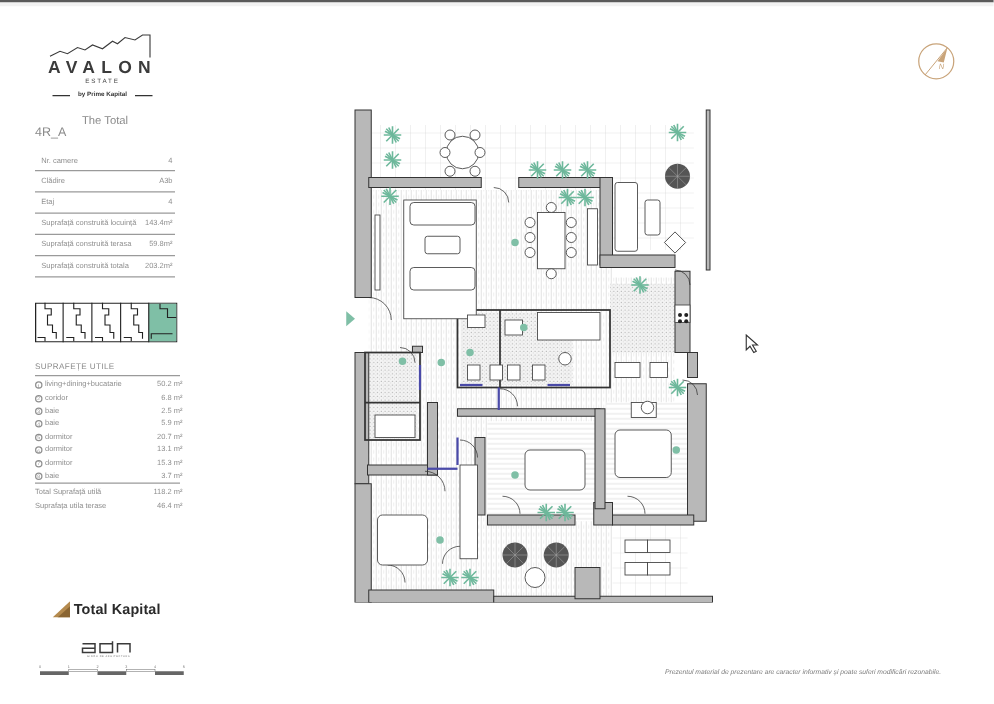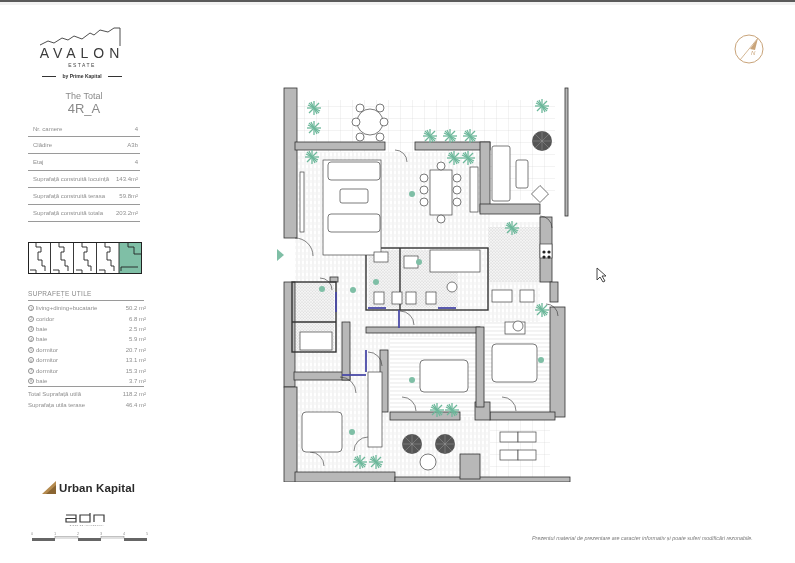--- a/index.html
+++ b/index.html
@@ -1,26 +1,26 @@
 <!DOCTYPE html>
 <html><head>
 <meta charset="utf-8">
 <style>
   html,body{margin:0;padding:0;}
   body{width:795px;height:563px;background:#fff;position:relative;overflow:hidden;font-family:"Liberation Sans",sans-serif;color:#8a8a8a;}
   .topbar{position:absolute;left:0;top:0;width:795px;height:2px;background:#5a5a5a;}
   .topbar2{position:absolute;left:0;top:2px;width:795px;height:3px;background:#f2f2f2;}
   .logo{position:absolute;left:38px;top:27px;width:88px;height:58px;}
   .logo svg{display:block;}
-  .brand{position:absolute;left:38px;top:45px;width:88px;text-align:center;font-size:14px;letter-spacing:5px;color:#3b3b3b;font-weight:normal;}
+  .brand{position:absolute;left:38px;top:45px;width:88px;text-align:center;font-size:14px;letter-spacing:5px;color:#3b3b3b;font-weight:bold;}
   .brand-sub{position:absolute;left:38px;top:62px;width:88px;text-align:center;font-size:5px;letter-spacing:1.5px;color:#444;}
   .by{position:absolute;left:38px;top:73px;width:88px;text-align:center;font-size:5px;color:#333;font-weight:bold;}
   .by-line{position:absolute;top:76px;height:1px;width:14px;background:#333;}
   .proj-name{position:absolute;left:28px;top:91px;width:112px;text-align:center;font-size:9px;color:#8a8a8a;}
-  .proj-type{position:absolute;left:28px;top:101px;width:112px;text-align:center;font-size:13px;color:#8a8a8a;}
+  .proj-type{position:absolute;left:28px;top:101px;width:112px;text-align:left;font-size:10px;color:#8a8a8a;}
   .info{position:absolute;left:28px;top:122px;width:112px;}
   .info-row{display:flex;justify-content:space-between;align-items:center;height:17px;border-bottom:1px solid #9a9a9a;font-size:6px;color:#8f8f8f;padding:0 2px 0 5px;box-sizing:border-box;}
   .info-row:first-child{height:15px;}
   .info-row .v{color:#8f8f8f;}
   .keyplan{position:absolute;left:28px;top:242px;width:114px;height:32px;}
   .section-title{position:absolute;left:28px;top:290px;font-size:6.5px;color:#8a8a8a;letter-spacing:0.3px;}
   .section-line{position:absolute;left:28px;top:300px;width:116px;height:1px;background:#9a9a9a;}
   .rooms{position:absolute;left:28px;top:303px;width:120px;}
   .room{display:flex;justify-content:space-between;height:10.4px;font-size:6px;color:#8f8f8f;align-items:center;}
   .room .n{display:flex;align-items:center;gap:2px;}
@@ -180,21 +180,21 @@
       <span>Suprafața utila terase</span>
       <span class="v">46.4 m²</span>
     </div>
 </div>
 
 <div class="pk-logo">
   <svg width="14" height="13" viewBox="0 0 14 13">
     <polygon points="0,13 14,0 14,13" fill="#b48a4e"></polygon>
     <polygon points="4,13 14,4 14,13" fill="#8a6532"></polygon>
   </svg>
-  <span class="txt">Urban Kapital</span>
+  <span class="txt">Total Kapital</span>
 </div>
 
 <div class="adn">
   <svg width="46" height="14" viewBox="0 0 46 14">
     <g fill="none" stroke="#3a3a3a" stroke-width="1.2">
       <polyline points="2,3 12,3 12,10 2,10 2,6.5 12,6.5"></polyline>
       <polyline points="26,1 26,10 16,10 16,3 26,3"></polyline>
       <polyline points="30,10 30,3 40,3 40,10"></polyline>
     </g>
     <text x="23" y="13.5" font-size="2" fill="#777" text-anchor="middle" font-family="Liberation Sans, sans-serif" letter-spacing="0.5">BIROU DE ARHITECTURA</text>

